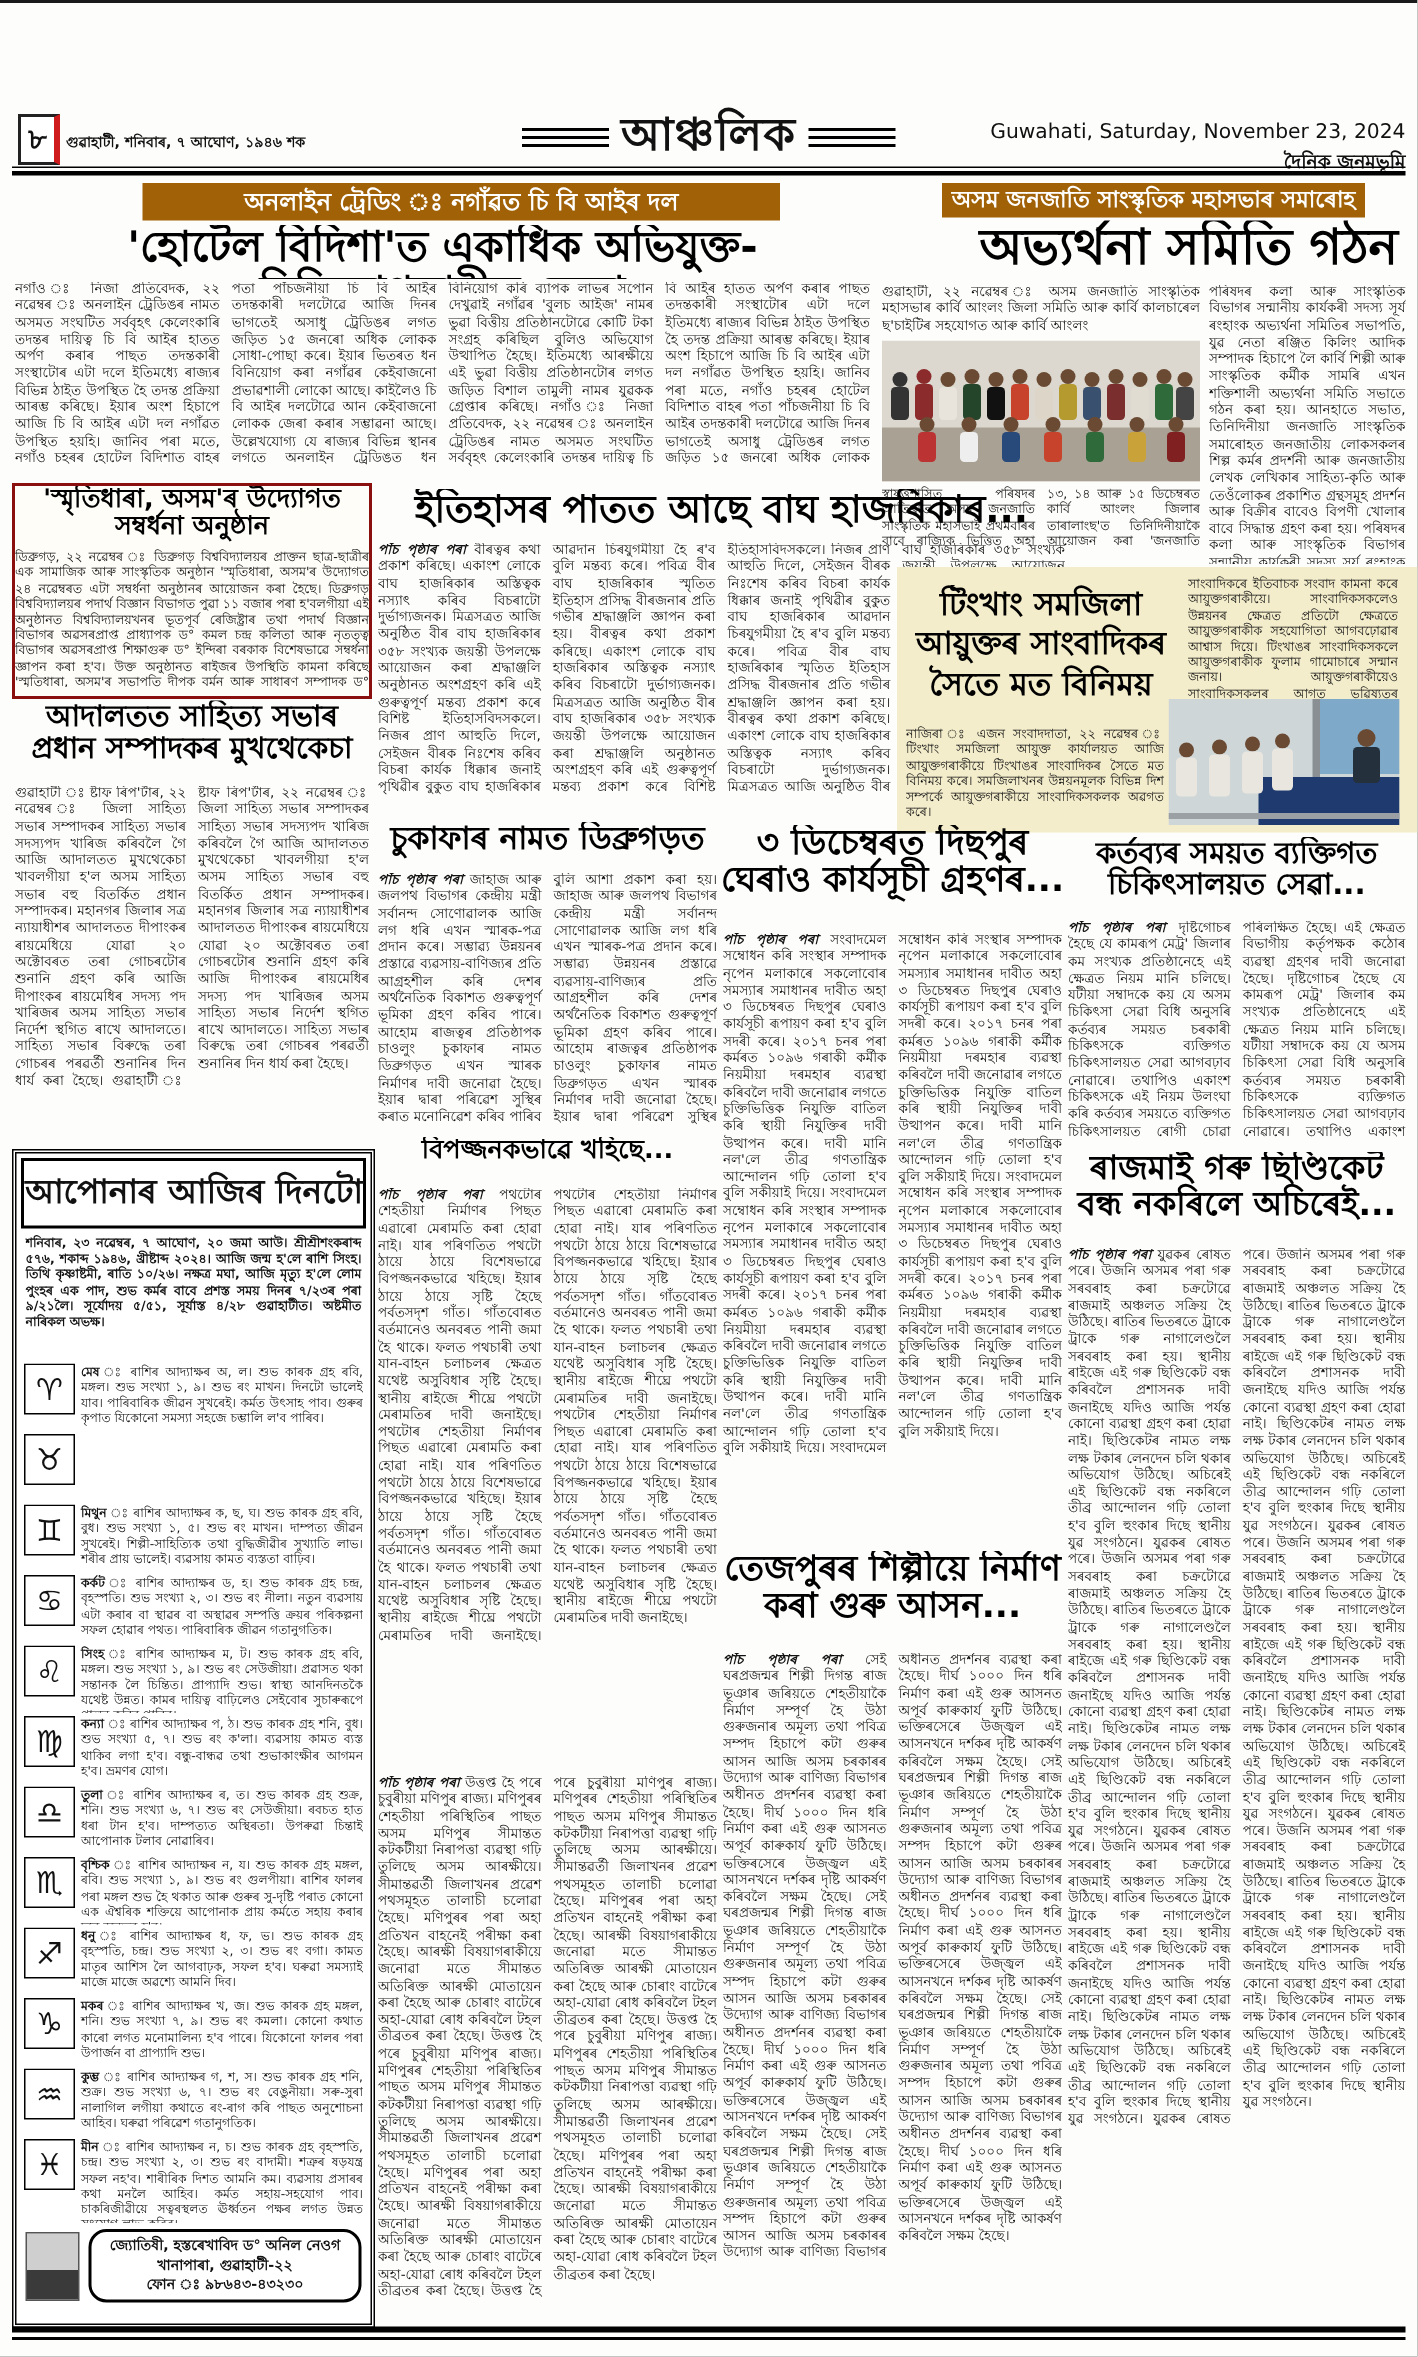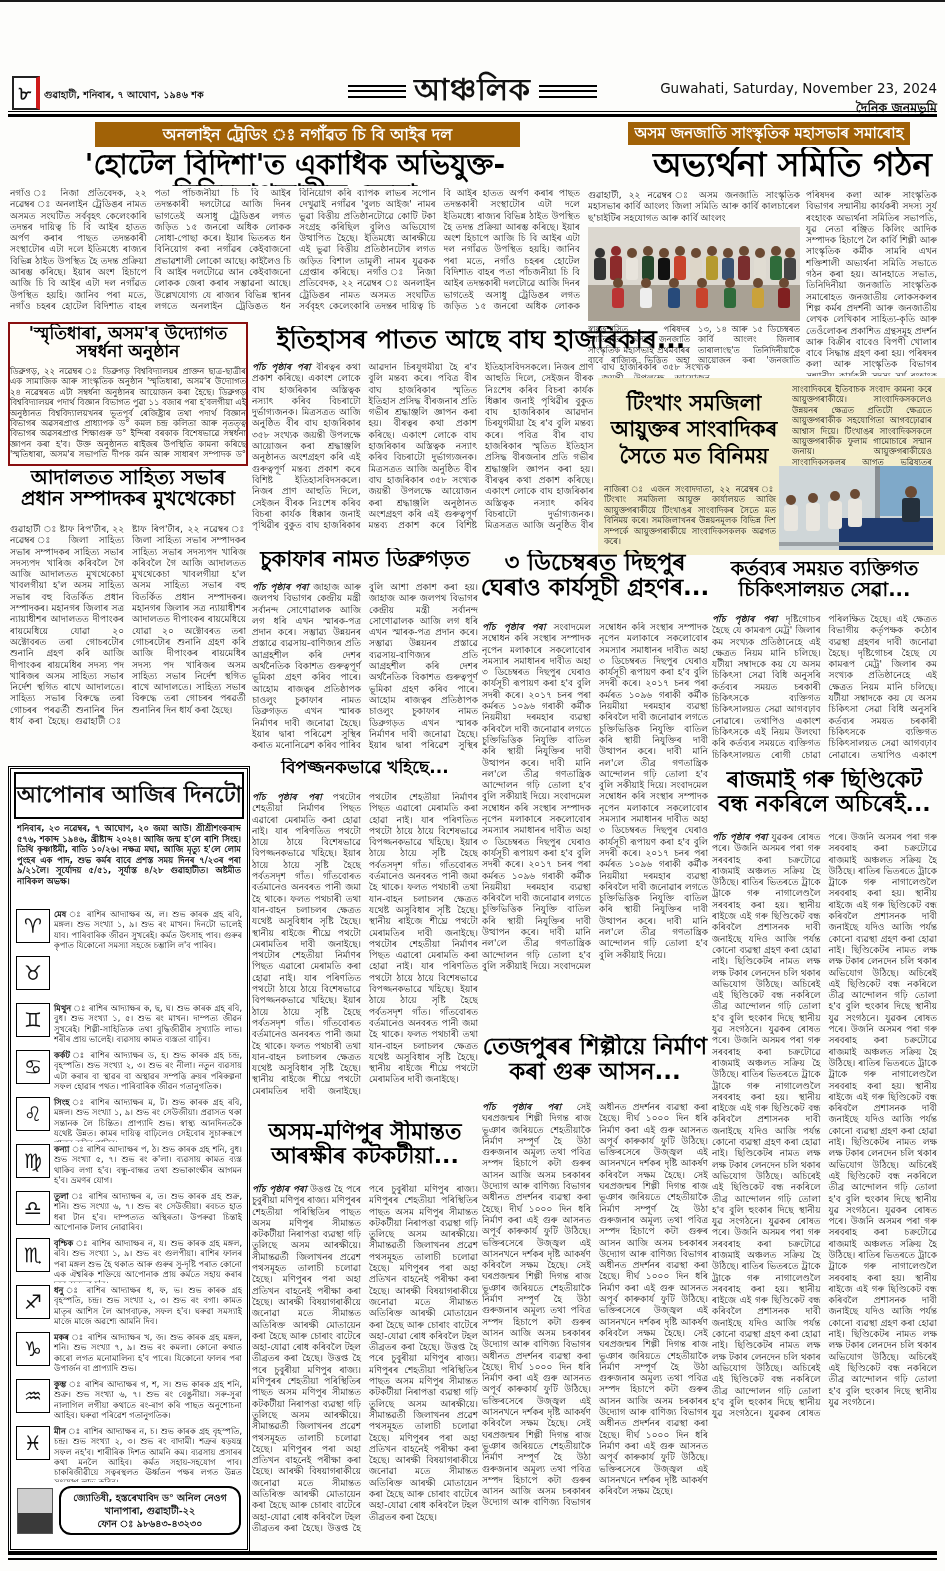--- a/index.html
+++ b/index.html
@@ -208,21 +208,20 @@
 
   <div class="abs headline" style="left:480px;top:550px;width:230px;height:66px;font-size:23px;">৩ ডিচেম্বৰত দিছপুৰ ঘেৰাও কাৰ্যসূচী গ্ৰহণৰ...</div>
   <div class="abs bodytext cols2" style="left:482px;top:622px;width:226px;height:404px;"><b class="cont">পাঁচ পৃষ্ঠাৰ পৰা</b> <span>সংবাদমেল সম্বোধন কৰি সংস্থাৰ সম্পাদক নৃপেন মলাকাৰে সকলোবোৰ সমস্যাৰ সমাধানৰ দাবীত অহা ৩ ডিচেম্বৰত দিছপুৰ ঘেৰাও কাৰ্যসূচী ৰূপায়ণ কৰা হ'ব বুলি সদৰী কৰে। ২০১৭ চনৰ পৰা কৰ্মৰত ১০৯৬ গৰাকী কৰ্মীক নিয়মীয়া দৰমহাৰ ব্যৱস্থা কৰিবলৈ দাবী জনোৱাৰ লগতে চুক্তিভিত্তিক নিযুক্তি বাতিল কৰি স্থায়ী নিযুক্তিৰ দাবী উত্থাপন কৰে। দাবী মানি নল'লে তীব্ৰ গণতান্ত্ৰিক আন্দোলন গঢ়ি তোলা হ'ব বুলি সকীয়াই দিয়ে। সংবাদমেল সম্বোধন কৰি সংস্থাৰ সম্পাদক নৃপেন মলাকাৰে সকলোবোৰ সমস্যাৰ সমাধানৰ দাবীত অহা ৩ ডিচেম্বৰত দিছপুৰ ঘেৰাও কাৰ্যসূচী ৰূপায়ণ কৰা হ'ব বুলি সদৰী কৰে। ২০১৭ চনৰ পৰা কৰ্মৰত ১০৯৬ গৰাকী কৰ্মীক নিয়মীয়া দৰমহাৰ ব্যৱস্থা কৰিবলৈ দাবী জনোৱাৰ লগতে চুক্তিভিত্তিক নিযুক্তি বাতিল কৰি স্থায়ী নিযুক্তিৰ দাবী উত্থাপন কৰে। দাবী মানি নল'লে তীব্ৰ গণতান্ত্ৰিক আন্দোলন গঢ়ি তোলা হ'ব বুলি সকীয়াই দিয়ে। সংবাদমেল সম্বোধন কৰি সংস্থাৰ সম্পাদক নৃপেন মলাকাৰে সকলোবোৰ সমস্যাৰ সমাধানৰ দাবীত অহা ৩ ডিচেম্বৰত দিছপুৰ ঘেৰাও কাৰ্যসূচী ৰূপায়ণ কৰা হ'ব বুলি সদৰী কৰে। ২০১৭ চনৰ পৰা কৰ্মৰত ১০৯৬ গৰাকী কৰ্মীক নিয়মীয়া দৰমহাৰ ব্যৱস্থা কৰিবলৈ দাবী জনোৱাৰ লগতে চুক্তিভিত্তিক নিযুক্তি বাতিল কৰি স্থায়ী নিযুক্তিৰ দাবী উত্থাপন কৰে। দাবী মানি নল'লে তীব্ৰ গণতান্ত্ৰিক আন্দোলন গঢ়ি তোলা হ'ব বুলি সকীয়াই দিয়ে। সংবাদমেল সম্বোধন কৰি সংস্থাৰ সম্পাদক নৃপেন মলাকাৰে সকলোবোৰ সমস্যাৰ সমাধানৰ দাবীত অহা ৩ ডিচেম্বৰত দিছপুৰ ঘেৰাও কাৰ্যসূচী ৰূপায়ণ কৰা হ'ব বুলি সদৰী কৰে। ২০১৭ চনৰ পৰা কৰ্মৰত ১০৯৬ গৰাকী কৰ্মীক নিয়মীয়া দৰমহাৰ ব্যৱস্থা কৰিবলৈ দাবী জনোৱাৰ লগতে চুক্তিভিত্তিক নিযুক্তি বাতিল কৰি স্থায়ী নিযুক্তিৰ দাবী উত্থাপন কৰে। দাবী মানি নল'লে তীব্ৰ গণতান্ত্ৰিক আন্দোলন গঢ়ি তোলা হ'ব বুলি সকীয়াই দিয়ে।</span></div>
 
   <div class="abs headline" style="left:712px;top:558px;width:225px;height:52px;font-size:19.5px;">কৰ্তব্যৰ সময়ত ব্যক্তিগত চিকিৎসালয়ত সেৱা...</div>
   <div class="abs bodytext cols2" style="left:712px;top:614px;width:225px;height:148px;"><b class="cont">পাঁচ পৃষ্ঠাৰ পৰা</b> <span>দৃষ্টিগোচৰ হৈছে যে কামৰূপ মেট্ৰ' জিলাৰ কম সংখ্যক প্ৰতিষ্ঠানেহে এই ক্ষেত্ৰত নিয়ম মানি চলিছে। যটীয়া সম্বাদকে কয় যে অসম চিকিৎসা সেৱা বিধি অনুসৰি কৰ্তব্যৰ সময়ত চৰকাৰী চিকিৎসকে ব্যক্তিগত চিকিৎসালয়ত সেৱা আগবঢ়াব নোৱাৰে। তথাপিও একাংশ চিকিৎসকে এই নিয়ম উলংঘা কৰি কৰ্তব্যৰ সময়তে ব্যক্তিগত চিকিৎসালয়ত ৰোগী চোৱা পৰিলক্ষিত হৈছে। এই ক্ষেত্ৰত বিভাগীয় কৰ্তৃপক্ষক কঠোৰ ব্যৱস্থা গ্ৰহণৰ দাবী জনোৱা হৈছে। দৃষ্টিগোচৰ হৈছে যে কামৰূপ মেট্ৰ' জিলাৰ কম সংখ্যক প্ৰতিষ্ঠানেহে এই ক্ষেত্ৰত নিয়ম মানি চলিছে। যটীয়া সম্বাদকে কয় যে অসম চিকিৎসা সেৱা বিধি অনুসৰি কৰ্তব্যৰ সময়ত চৰকাৰী চিকিৎসকে ব্যক্তিগত চিকিৎসালয়ত সেৱা আগবঢ়াব নোৱাৰে। তথাপিও একাংশ চিকিৎসকে এই নিয়ম উলংঘা কৰি কৰ্তব্যৰ সময়তে ব্যক্তিগত চিকিৎসালয়ত ৰোগী চোৱা পৰিলক্ষিত হৈছে। এই ক্ষেত্ৰত বিভাগীয় কৰ্তৃপক্ষক কঠোৰ ব্যৱস্থা গ্ৰহণৰ দাবী জনোৱা হৈছে।</span></div>
 
   <div class="abs headline" style="left:252px;top:758px;width:226px;height:28px;font-size:17px;text-align:center;">বিপজ্জনকভাৱে খহিছে...</div>
   <div class="abs bodytext cols2" style="left:252px;top:792px;width:226px;height:320px;"><b class="cont">পাঁচ পৃষ্ঠাৰ পৰা</b> <span>পথটোৰ শেহতীয়া নিৰ্মাণৰ পিছত এৱাৰো মেৰামতি কৰা হোৱা নাই। যাৰ পৰিণতিত পথটো ঠায়ে ঠায়ে বিশেষভাৱে বিপজ্জনকভাৱে খহিছে। ইয়াৰ ঠায়ে ঠায়ে সৃষ্টি হৈছে পৰ্বতসদৃশ গাঁত। গাঁতবোৰত বৰ্তমানেও অনবৰত পানী জমা হৈ থাকে। ফলত পথচাৰী তথা যান-বাহন চলাচলৰ ক্ষেত্ৰত যথেষ্ট অসুবিধাৰ সৃষ্টি হৈছে। স্থানীয় ৰাইজে শীঘ্ৰে পথটো মেৰামতিৰ দাবী জনাইছে। পথটোৰ শেহতীয়া নিৰ্মাণৰ পিছত এৱাৰো মেৰামতি কৰা হোৱা নাই। যাৰ পৰিণতিত পথটো ঠায়ে ঠায়ে বিশেষভাৱে বিপজ্জনকভাৱে খহিছে। ইয়াৰ ঠায়ে ঠায়ে সৃষ্টি হৈছে পৰ্বতসদৃশ গাঁত। গাঁতবোৰত বৰ্তমানেও অনবৰত পানী জমা হৈ থাকে। ফলত পথচাৰী তথা যান-বাহন চলাচলৰ ক্ষেত্ৰত যথেষ্ট অসুবিধাৰ সৃষ্টি হৈছে। স্থানীয় ৰাইজে শীঘ্ৰে পথটো মেৰামতিৰ দাবী জনাইছে। পথটোৰ শেহতীয়া নিৰ্মাণৰ পিছত এৱাৰো মেৰামতি কৰা হোৱা নাই। যাৰ পৰিণতিত পথটো ঠায়ে ঠায়ে বিশেষভাৱে বিপজ্জনকভাৱে খহিছে। ইয়াৰ ঠায়ে ঠায়ে সৃষ্টি হৈছে পৰ্বতসদৃশ গাঁত। গাঁতবোৰত বৰ্তমানেও অনবৰত পানী জমা হৈ থাকে। ফলত পথচাৰী তথা যান-বাহন চলাচলৰ ক্ষেত্ৰত যথেষ্ট অসুবিধাৰ সৃষ্টি হৈছে। স্থানীয় ৰাইজে শীঘ্ৰে পথটো মেৰামতিৰ দাবী জনাইছে। পথটোৰ শেহতীয়া নিৰ্মাণৰ পিছত এৱাৰো মেৰামতি কৰা হোৱা নাই। যাৰ পৰিণতিত পথটো ঠায়ে ঠায়ে বিশেষভাৱে বিপজ্জনকভাৱে খহিছে। ইয়াৰ ঠায়ে ঠায়ে সৃষ্টি হৈছে পৰ্বতসদৃশ গাঁত। গাঁতবোৰত বৰ্তমানেও অনবৰত পানী জমা হৈ থাকে। ফলত পথচাৰী তথা যান-বাহন চলাচলৰ ক্ষেত্ৰত যথেষ্ট অসুবিধাৰ সৃষ্টি হৈছে। স্থানীয় ৰাইজে শীঘ্ৰে পথটো মেৰামতিৰ দাবী জনাইছে।</span></div>
 
-  <div class="abs headline" style="left:252px;top:1120px;width:226px;height:60px;font-size:22px;">অসম-মণিপুৰ সীমান্তত আৰক্ষীৰ কটকটীয়া...</div>
   <div class="abs bodytext cols2" style="left:252px;top:1184px;width:226px;height:372px;"><b class="cont">পাঁচ পৃষ্ঠাৰ পৰা</b> <span>উত্তপ্ত হৈ পৰে চুবুৰীয়া মণিপুৰ ৰাজ্য। মণিপুৰৰ শেহতীয়া পৰিস্থিতিৰ পাছত অসম মণিপুৰ সীমান্তত কটকটীয়া নিৰাপত্তা ব্যৱস্থা গঢ়ি তুলিছে অসম আৰক্ষীয়ে। সীমান্তৱৰ্তী জিলাখনৰ প্ৰৱেশ পথসমূহত তালাচী চলোৱা হৈছে। মণিপুৰৰ পৰা অহা প্ৰতিখন বাহনেই পৰীক্ষা কৰা হৈছে। আৰক্ষী বিষয়াগৰাকীয়ে জনোৱা মতে সীমান্তত অতিৰিক্ত আৰক্ষী মোতায়েন কৰা হৈছে আৰু চোৰাং বাটেৰে অহা-যোৱা ৰোধ কৰিবলৈ টহল তীব্ৰতৰ কৰা হৈছে। উত্তপ্ত হৈ পৰে চুবুৰীয়া মণিপুৰ ৰাজ্য। মণিপুৰৰ শেহতীয়া পৰিস্থিতিৰ পাছত অসম মণিপুৰ সীমান্তত কটকটীয়া নিৰাপত্তা ব্যৱস্থা গঢ়ি তুলিছে অসম আৰক্ষীয়ে। সীমান্তৱৰ্তী জিলাখনৰ প্ৰৱেশ পথসমূহত তালাচী চলোৱা হৈছে। মণিপুৰৰ পৰা অহা প্ৰতিখন বাহনেই পৰীক্ষা কৰা হৈছে। আৰক্ষী বিষয়াগৰাকীয়ে জনোৱা মতে সীমান্তত অতিৰিক্ত আৰক্ষী মোতায়েন কৰা হৈছে আৰু চোৰাং বাটেৰে অহা-যোৱা ৰোধ কৰিবলৈ টহল তীব্ৰতৰ কৰা হৈছে। উত্তপ্ত হৈ পৰে চুবুৰীয়া মণিপুৰ ৰাজ্য। মণিপুৰৰ শেহতীয়া পৰিস্থিতিৰ পাছত অসম মণিপুৰ সীমান্তত কটকটীয়া নিৰাপত্তা ব্যৱস্থা গঢ়ি তুলিছে অসম আৰক্ষীয়ে। সীমান্তৱৰ্তী জিলাখনৰ প্ৰৱেশ পথসমূহত তালাচী চলোৱা হৈছে। মণিপুৰৰ পৰা অহা প্ৰতিখন বাহনেই পৰীক্ষা কৰা হৈছে। আৰক্ষী বিষয়াগৰাকীয়ে জনোৱা মতে সীমান্তত অতিৰিক্ত আৰক্ষী মোতায়েন কৰা হৈছে আৰু চোৰাং বাটেৰে অহা-যোৱা ৰোধ কৰিবলৈ টহল তীব্ৰতৰ কৰা হৈছে। উত্তপ্ত হৈ পৰে চুবুৰীয়া মণিপুৰ ৰাজ্য। মণিপুৰৰ শেহতীয়া পৰিস্থিতিৰ পাছত অসম মণিপুৰ সীমান্তত কটকটীয়া নিৰাপত্তা ব্যৱস্থা গঢ়ি তুলিছে অসম আৰক্ষীয়ে। সীমান্তৱৰ্তী জিলাখনৰ প্ৰৱেশ পথসমূহত তালাচী চলোৱা হৈছে। মণিপুৰৰ পৰা অহা প্ৰতিখন বাহনেই পৰীক্ষা কৰা হৈছে। আৰক্ষী বিষয়াগৰাকীয়ে জনোৱা মতে সীমান্তত অতিৰিক্ত আৰক্ষী মোতায়েন কৰা হৈছে আৰু চোৰাং বাটেৰে অহা-যোৱা ৰোধ কৰিবলৈ টহল তীব্ৰতৰ কৰা হৈছে।</span></div>
 
   <div class="abs headline" style="left:480px;top:1034px;width:230px;height:62px;font-size:23px;">তেজপুৰৰ শিল্পীয়ে নিৰ্মাণ কৰা গুৰু আসন...</div>
   <div class="abs bodytext cols2" style="left:482px;top:1102px;width:226px;height:454px;"><b class="cont">পাঁচ পৃষ্ঠাৰ পৰা</b> <span>সেই ঘৰপ্ৰজন্মৰ শিল্পী দিগন্ত ৰাজ ভূঞাৰ জৰিয়তে শেহতীয়াকৈ নিৰ্মাণ সম্পূৰ্ণ হৈ উঠা গুৰুজনাৰ অমূল্য তথা পবিত্ৰ সম্পদ হিচাপে কটা গুৰুৰ আসন আজি অসম চৰকাৰৰ উদ্যোগ আৰু বাণিজ্য বিভাগৰ অধীনত প্ৰদৰ্শনৰ ব্যৱস্থা কৰা হৈছে। দীৰ্ঘ ১০০০ দিন ধৰি নিৰ্মাণ কৰা এই গুৰু আসনত অপূৰ্ব কাৰুকাৰ্য ফুটি উঠিছে। ভক্তিৰসেৰে উজ্জ্বল এই আসনখনে দৰ্শকৰ দৃষ্টি আকৰ্ষণ কৰিবলৈ সক্ষম হৈছে। সেই ঘৰপ্ৰজন্মৰ শিল্পী দিগন্ত ৰাজ ভূঞাৰ জৰিয়তে শেহতীয়াকৈ নিৰ্মাণ সম্পূৰ্ণ হৈ উঠা গুৰুজনাৰ অমূল্য তথা পবিত্ৰ সম্পদ হিচাপে কটা গুৰুৰ আসন আজি অসম চৰকাৰৰ উদ্যোগ আৰু বাণিজ্য বিভাগৰ অধীনত প্ৰদৰ্শনৰ ব্যৱস্থা কৰা হৈছে। দীৰ্ঘ ১০০০ দিন ধৰি নিৰ্মাণ কৰা এই গুৰু আসনত অপূৰ্ব কাৰুকাৰ্য ফুটি উঠিছে। ভক্তিৰসেৰে উজ্জ্বল এই আসনখনে দৰ্শকৰ দৃষ্টি আকৰ্ষণ কৰিবলৈ সক্ষম হৈছে। সেই ঘৰপ্ৰজন্মৰ শিল্পী দিগন্ত ৰাজ ভূঞাৰ জৰিয়তে শেহতীয়াকৈ নিৰ্মাণ সম্পূৰ্ণ হৈ উঠা গুৰুজনাৰ অমূল্য তথা পবিত্ৰ সম্পদ হিচাপে কটা গুৰুৰ আসন আজি অসম চৰকাৰৰ উদ্যোগ আৰু বাণিজ্য বিভাগৰ অধীনত প্ৰদৰ্শনৰ ব্যৱস্থা কৰা হৈছে। দীৰ্ঘ ১০০০ দিন ধৰি নিৰ্মাণ কৰা এই গুৰু আসনত অপূৰ্ব কাৰুকাৰ্য ফুটি উঠিছে। ভক্তিৰসেৰে উজ্জ্বল এই আসনখনে দৰ্শকৰ দৃষ্টি আকৰ্ষণ কৰিবলৈ সক্ষম হৈছে। সেই ঘৰপ্ৰজন্মৰ শিল্পী দিগন্ত ৰাজ ভূঞাৰ জৰিয়তে শেহতীয়াকৈ নিৰ্মাণ সম্পূৰ্ণ হৈ উঠা গুৰুজনাৰ অমূল্য তথা পবিত্ৰ সম্পদ হিচাপে কটা গুৰুৰ আসন আজি অসম চৰকাৰৰ উদ্যোগ আৰু বাণিজ্য বিভাগৰ অধীনত প্ৰদৰ্শনৰ ব্যৱস্থা কৰা হৈছে। দীৰ্ঘ ১০০০ দিন ধৰি নিৰ্মাণ কৰা এই গুৰু আসনত অপূৰ্ব কাৰুকাৰ্য ফুটি উঠিছে। ভক্তিৰসেৰে উজ্জ্বল এই আসনখনে দৰ্শকৰ দৃষ্টি আকৰ্ষণ কৰিবলৈ সক্ষম হৈছে। সেই ঘৰপ্ৰজন্মৰ শিল্পী দিগন্ত ৰাজ ভূঞাৰ জৰিয়তে শেহতীয়াকৈ নিৰ্মাণ সম্পূৰ্ণ হৈ উঠা গুৰুজনাৰ অমূল্য তথা পবিত্ৰ সম্পদ হিচাপে কটা গুৰুৰ আসন আজি অসম চৰকাৰৰ উদ্যোগ আৰু বাণিজ্য বিভাগৰ অধীনত প্ৰদৰ্শনৰ ব্যৱস্থা কৰা হৈছে। দীৰ্ঘ ১০০০ দিন ধৰি নিৰ্মাণ কৰা এই গুৰু আসনত অপূৰ্ব কাৰুকাৰ্য ফুটি উঠিছে। ভক্তিৰসেৰে উজ্জ্বল এই আসনখনে দৰ্শকৰ দৃষ্টি আকৰ্ষণ কৰিবলৈ সক্ষম হৈছে।</span></div>
 
   <div class="abs headline" style="left:712px;top:768px;width:225px;height:60px;font-size:22px;">ৰাজমাই গৰু ছিণ্ডিকেট বন্ধ নকৰিলে অচিৰেই...</div>
   <div class="abs bodytext cols2" style="left:712px;top:832px;width:225px;height:724px;"><b class="cont">পাঁচ পৃষ্ঠাৰ পৰা</b> <span>যুৱকৰ ৰোষত পৰে। উজনি অসমৰ পৰা গৰু সৰবৰাহ কৰা চক্ৰটোৱে ৰাজমাই অঞ্চলত সক্ৰিয় হৈ উঠিছে। ৰাতিৰ ভিতৰতে ট্ৰাকে ট্ৰাকে গৰু নাগালেণ্ডলৈ সৰবৰাহ কৰা হয়। স্থানীয় ৰাইজে এই গৰু ছিণ্ডিকেট বন্ধ কৰিবলৈ প্ৰশাসনক দাবী জনাইছে যদিও আজি পৰ্যন্ত কোনো ব্যৱস্থা গ্ৰহণ কৰা হোৱা নাই। ছিণ্ডিকেটৰ নামত লক্ষ লক্ষ টকাৰ লেনদেন চলি থকাৰ অভিযোগ উঠিছে। অচিৰেই এই ছিণ্ডিকেট বন্ধ নকৰিলে তীব্ৰ আন্দোলন গঢ়ি তোলা হ'ব বুলি হুংকাৰ দিছে স্থানীয় যুৱ সংগঠনে। যুৱকৰ ৰোষত পৰে। উজনি অসমৰ পৰা গৰু সৰবৰাহ কৰা চক্ৰটোৱে ৰাজমাই অঞ্চলত সক্ৰিয় হৈ উঠিছে। ৰাতিৰ ভিতৰতে ট্ৰাকে ট্ৰাকে গৰু নাগালেণ্ডলৈ সৰবৰাহ কৰা হয়। স্থানীয় ৰাইজে এই গৰু ছিণ্ডিকেট বন্ধ কৰিবলৈ প্ৰশাসনক দাবী জনাইছে যদিও আজি পৰ্যন্ত কোনো ব্যৱস্থা গ্ৰহণ কৰা হোৱা নাই। ছিণ্ডিকেটৰ নামত লক্ষ লক্ষ টকাৰ লেনদেন চলি থকাৰ অভিযোগ উঠিছে। অচিৰেই এই ছিণ্ডিকেট বন্ধ নকৰিলে তীব্ৰ আন্দোলন গঢ়ি তোলা হ'ব বুলি হুংকাৰ দিছে স্থানীয় যুৱ সংগঠনে। যুৱকৰ ৰোষত পৰে। উজনি অসমৰ পৰা গৰু সৰবৰাহ কৰা চক্ৰটোৱে ৰাজমাই অঞ্চলত সক্ৰিয় হৈ উঠিছে। ৰাতিৰ ভিতৰতে ট্ৰাকে ট্ৰাকে গৰু নাগালেণ্ডলৈ সৰবৰাহ কৰা হয়। স্থানীয় ৰাইজে এই গৰু ছিণ্ডিকেট বন্ধ কৰিবলৈ প্ৰশাসনক দাবী জনাইছে যদিও আজি পৰ্যন্ত কোনো ব্যৱস্থা গ্ৰহণ কৰা হোৱা নাই। ছিণ্ডিকেটৰ নামত লক্ষ লক্ষ টকাৰ লেনদেন চলি থকাৰ অভিযোগ উঠিছে। অচিৰেই এই ছিণ্ডিকেট বন্ধ নকৰিলে তীব্ৰ আন্দোলন গঢ়ি তোলা হ'ব বুলি হুংকাৰ দিছে স্থানীয় যুৱ সংগঠনে। যুৱকৰ ৰোষত পৰে। উজনি অসমৰ পৰা গৰু সৰবৰাহ কৰা চক্ৰটোৱে ৰাজমাই অঞ্চলত সক্ৰিয় হৈ উঠিছে। ৰাতিৰ ভিতৰতে ট্ৰাকে ট্ৰাকে গৰু নাগালেণ্ডলৈ সৰবৰাহ কৰা হয়। স্থানীয় ৰাইজে এই গৰু ছিণ্ডিকেট বন্ধ কৰিবলৈ প্ৰশাসনক দাবী জনাইছে যদিও আজি পৰ্যন্ত কোনো ব্যৱস্থা গ্ৰহণ কৰা হোৱা নাই। ছিণ্ডিকেটৰ নামত লক্ষ লক্ষ টকাৰ লেনদেন চলি থকাৰ অভিযোগ উঠিছে। অচিৰেই এই ছিণ্ডিকেট বন্ধ নকৰিলে তীব্ৰ আন্দোলন গঢ়ি তোলা হ'ব বুলি হুংকাৰ দিছে স্থানীয় যুৱ সংগঠনে। যুৱকৰ ৰোষত পৰে। উজনি অসমৰ পৰা গৰু সৰবৰাহ কৰা চক্ৰটোৱে ৰাজমাই অঞ্চলত সক্ৰিয় হৈ উঠিছে। ৰাতিৰ ভিতৰতে ট্ৰাকে ট্ৰাকে গৰু নাগালেণ্ডলৈ সৰবৰাহ কৰা হয়। স্থানীয় ৰাইজে এই গৰু ছিণ্ডিকেট বন্ধ কৰিবলৈ প্ৰশাসনক দাবী জনাইছে যদিও আজি পৰ্যন্ত কোনো ব্যৱস্থা গ্ৰহণ কৰা হোৱা নাই। ছিণ্ডিকেটৰ নামত লক্ষ লক্ষ টকাৰ লেনদেন চলি থকাৰ অভিযোগ উঠিছে। অচিৰেই এই ছিণ্ডিকেট বন্ধ নকৰিলে তীব্ৰ আন্দোলন গঢ়ি তোলা হ'ব বুলি হুংকাৰ দিছে স্থানীয় যুৱ সংগঠনে। যুৱকৰ ৰোষত পৰে। উজনি অসমৰ পৰা গৰু সৰবৰাহ কৰা চক্ৰটোৱে ৰাজমাই অঞ্চলত সক্ৰিয় হৈ উঠিছে। ৰাতিৰ ভিতৰতে ট্ৰাকে ট্ৰাকে গৰু নাগালেণ্ডলৈ সৰবৰাহ কৰা হয়। স্থানীয় ৰাইজে এই গৰু ছিণ্ডিকেট বন্ধ কৰিবলৈ প্ৰশাসনক দাবী জনাইছে যদিও আজি পৰ্যন্ত কোনো ব্যৱস্থা গ্ৰহণ কৰা হোৱা নাই। ছিণ্ডিকেটৰ নামত লক্ষ লক্ষ টকাৰ লেনদেন চলি থকাৰ অভিযোগ উঠিছে। অচিৰেই এই ছিণ্ডিকেট বন্ধ নকৰিলে তীব্ৰ আন্দোলন গঢ়ি তোলা হ'ব বুলি হুংকাৰ দিছে স্থানীয় যুৱ সংগঠনে।</span></div>
 
   <div class="abs horo" style="left:8px;top:766px;width:236px;height:780px;">
     <div class="horo-title">আপোনাৰ আজিৰ দিনটো</div>

